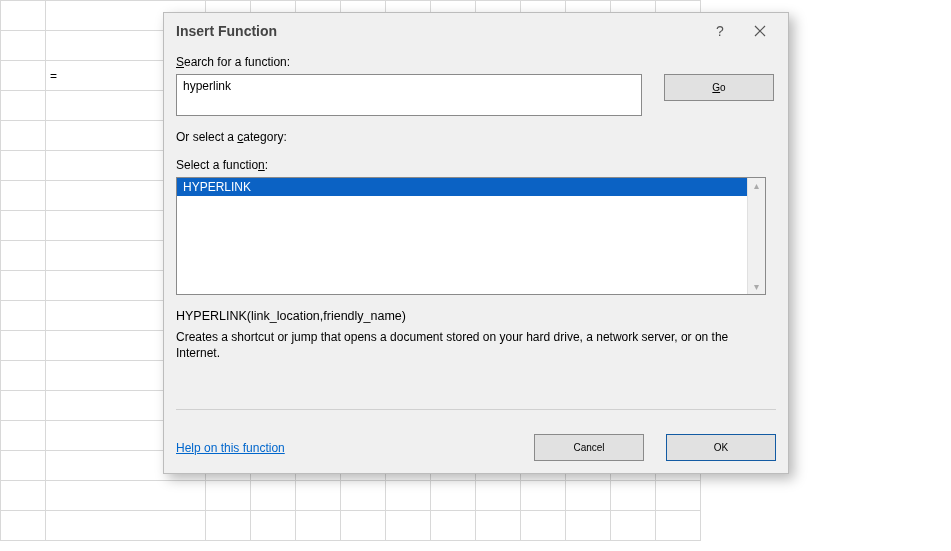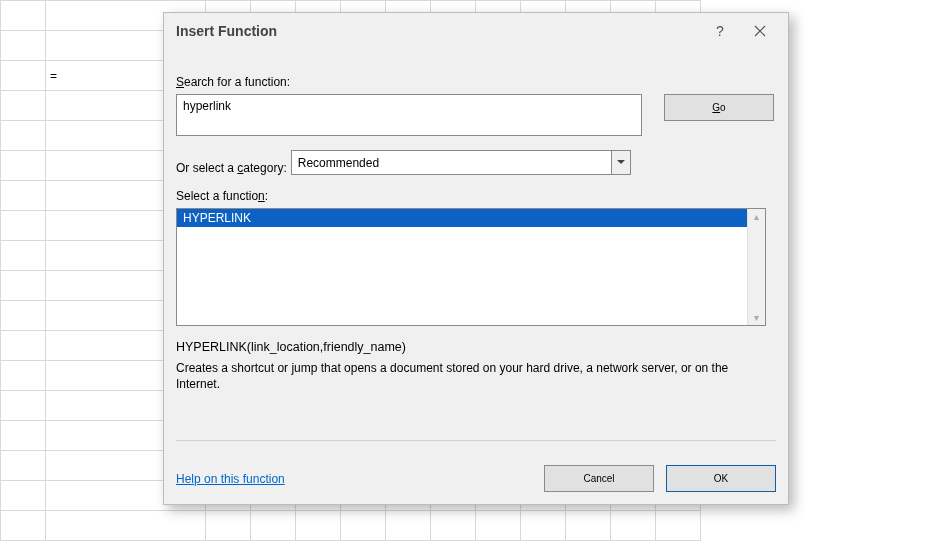--- a/index.html
+++ b/index.html
@@ -47,42 +47,42 @@
       flex: 1; color: #444; font-size: 14px; font-weight: bold;
     }
     .titlebar .ctl {
       width: 40px; height: 32px;
       display: flex; align-items: center; justify-content: center;
       color: #555; font-size: 14px;
     }
     .titlebar .ctl svg { stroke: #555; stroke-width: 1.2; fill: none; }
 
     .body { padding: 6px 12px 12px 12px; }
-    .lbl { color: #000; font-size: 12px; margin: 20px 0 5px 0; }
+    .lbl { color: #000; font-size: 12px; margin: 0 0 5px 0; }
     .lbl u { text-decoration: underline; }
 
     .row-search { display: flex; gap: 14px; align-items: flex-start; }
     .search-input {
       width: 466px; height: 42px;
       border: 1px solid #8a8a8a;
       background: #fff; padding: 4px 6px;
       font-family: inherit; font-size: 12px;
       resize: none;
     }
     .btn {
       width: 110px; height: 27px;
       border: 1px solid #8a8a8a;
       background: #e1e1e1;
       font-family: inherit; font-size: 10px;
       cursor: pointer;
       margin-left: 8px;
     }
     .btn u { text-decoration: underline; }
 
-    .row-cat { display: flex; align-items: flex-end; gap: 4px; margin-top: 14px; }
+    .row-cat { display: flex; align-items: flex-start; gap: 10px; margin-top: 14px; }
     .select-wrap { position: relative; width: 340px; }
     .select {
       width: 340px; height: 25px;
       border: 1px solid #8a8a8a;
       background: #fff;
       padding: 2px 6px;
       font-family: inherit; font-size: 12px;
       display: flex; align-items: center;
     }
     .select-arrow {
@@ -120,21 +120,21 @@
     .desc { margin-top: 6px; font-size: 12px; color: #000000; line-height: 1.35; width: 590px; }
 
     .divider {
       border: none; border-top: 1px solid #d0d0d0;
       margin: 48px 0 0 0;
     }
 
     .footer {
       display: flex; align-items: center;
       padding: 12px;
-      gap: 4px;
+      gap: 14px;
     }
     .helplink {
       color: #0066cc; text-decoration: underline; cursor: pointer;
       font-size: 12px;
     }
     .footer .spacer { flex: 1; }
     .btn-ok { border: 1.5px solid #135ba3; }
   </style>
 </head>
 <body>
@@ -429,30 +429,20 @@
 
   <div class="body">
     <div class="lbl"><u>S</u><span>earch for a function:</span></div>
     <div class="row-search">
       <textarea class="search-input" style="">hyperlink</textarea>
       <button class="btn"><u>G</u><span>o</span></button>
     </div>
 
     <div class="row-cat">
       <div class="lbl" style="margin:0"><span>Or select a </span><u>c</u><span>ategory:</span></div>
-      <div class="select-wrap">
-        <div class="select">
-            <span>Recommended</span>
-          </div>
-        <div class="select-arrow">
-          <svg width="8" height="5" viewBox="0 0 8 5">
-              <path d="M0 0 L4 4 L8 0 Z"></path>
-            </svg>
-        </div>
-      </div>
     </div>
 
     <div class="lbl" style="margin-top:14px"><span>Select a functio</span><u>n</u><span>:</span></div>
 
     <div class="listbox">
       <div class="listbox-inner">
         <div class="listitem">HYPERLINK</div>
       </div>
       <div class="scroll">
         <div class="arrow">▴</div>

